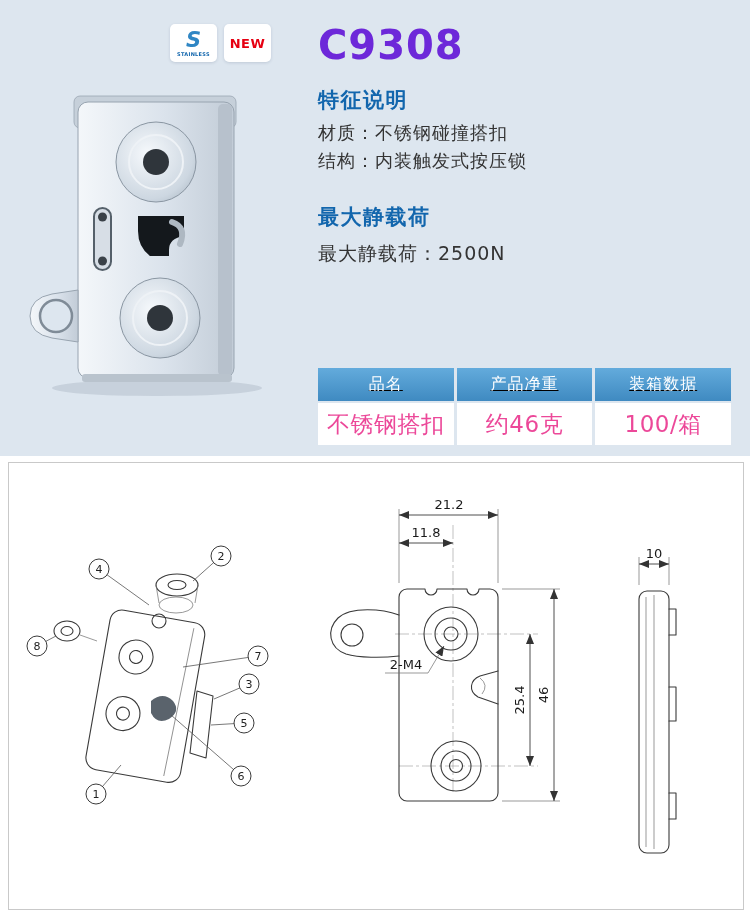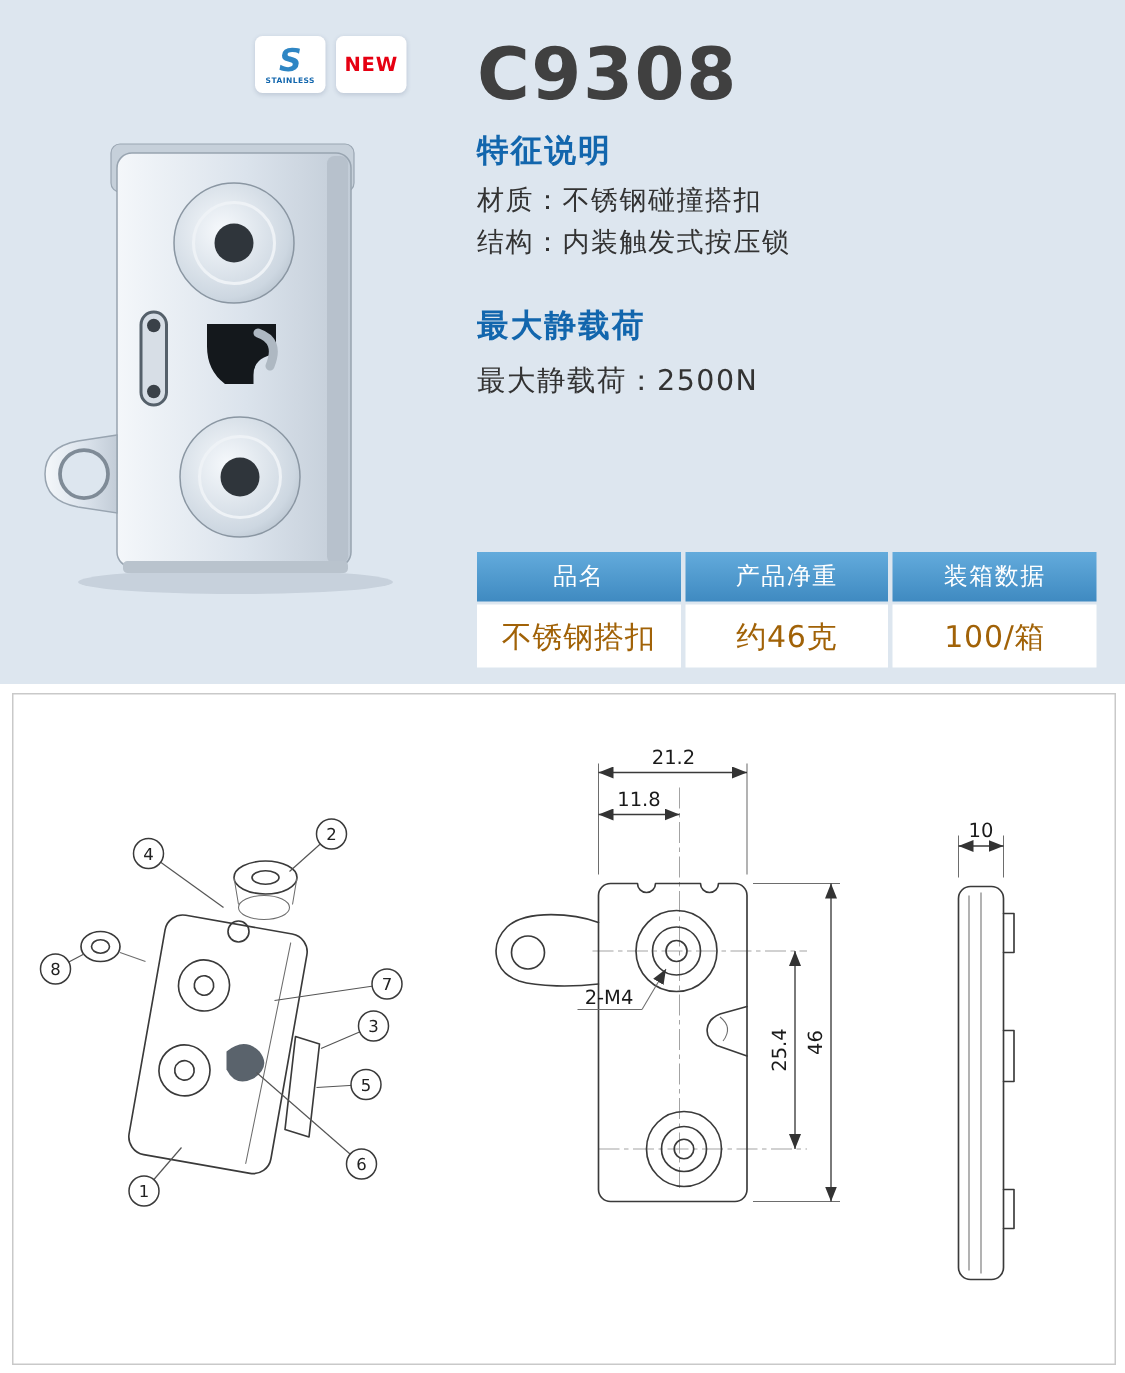--- a/index.html
+++ b/index.html
@@ -12,35 +12,35 @@
   .badge{width:47px;height:38px;background:#fff;border-radius:5px;box-shadow:0 1px 3px rgba(60,80,110,.18);
          display:flex;align-items:center;justify-content:center;overflow:hidden;}
   .badge-stainless{display:flex;flex-direction:column;align-items:center;justify-content:center;line-height:1;}
   .badge-s{font-size:21px;font-weight:bold;font-style:italic;color:#2f86c4;}
   .badge-stxt{font-size:5px;color:#1266ad;font-weight:bold;letter-spacing:.3px;margin-top:1px;}
   .badge-new{color:#e60012;font-weight:bold;font-size:13px;letter-spacing:.5px;}
 
   .photo{position:absolute;left:22px;top:90px;width:266px;height:310px;}
 
   .info{position:absolute;left:318px;top:0;width:414px;height:456px;}
-  .model{position:absolute;left:0;top:22px;font-size:48px;font-weight:bold;color:#404040;letter-spacing:1px;}
+  .model{position:absolute;left:0;top:22px;font-size:40px;font-weight:bold;color:#6d28d9;letter-spacing:1px;}
   .h-blue{position:absolute;left:0;font-size:21px;font-weight:bold;color:#1266ad;letter-spacing:1.5px;text-align:center;}
   .h-feat{top:86px;}
   .h-perf{top:203px;}
   .body-line{position:absolute;left:0;font-size:18px;color:#333;letter-spacing:1px;}
   .line-material{top:121px;}
   .line-structure{top:149px;}
   .line-load{top:241px;font-size:19px;}
 
   .spec{position:absolute;left:0;top:368px;width:413px;}
-  .spec-head{display:flex;gap:3px;}
+  .spec-head{display:flex;gap:3px;text-decoration:underline;}
   .spec-head .hcell{flex:1;height:33px;background:linear-gradient(180deg,#63abdc 0%,#3f8ac1 100%);
     color:#fff;font-size:16px;display:flex;align-items:center;justify-content:center;letter-spacing:1px;}
   .spec-row{display:flex;gap:3px;margin-top:2px;}
-  .spec-row .bcell{flex:1;height:42px;background:#ffffff;color:#a16207;font-size:20px;
+  .spec-row .bcell{flex:1;height:42px;background:#ffffff;color:#ec4899;font-size:23px;
     display:flex;align-items:center;justify-content:center;letter-spacing:.5px;}
 
   
   .panel{position:absolute;left:8px;top:462px;width:734px;height:446px;background:#fff;border:1px solid #c9c9c9;}
   .panel svg{display:block;}
 
   .ln{stroke:#3a3a3a;stroke-width:1.1;fill:none;stroke-linejoin:round;stroke-linecap:round;}
   .thin{stroke:#6d6d6d;stroke-width:0.7;fill:none;}
   .cl{stroke:#999;stroke-width:0.6;fill:none;stroke-dasharray:14 3 3 3;}
   .dim{stroke:#3a3a3a;stroke-width:0.9;fill:none;}

